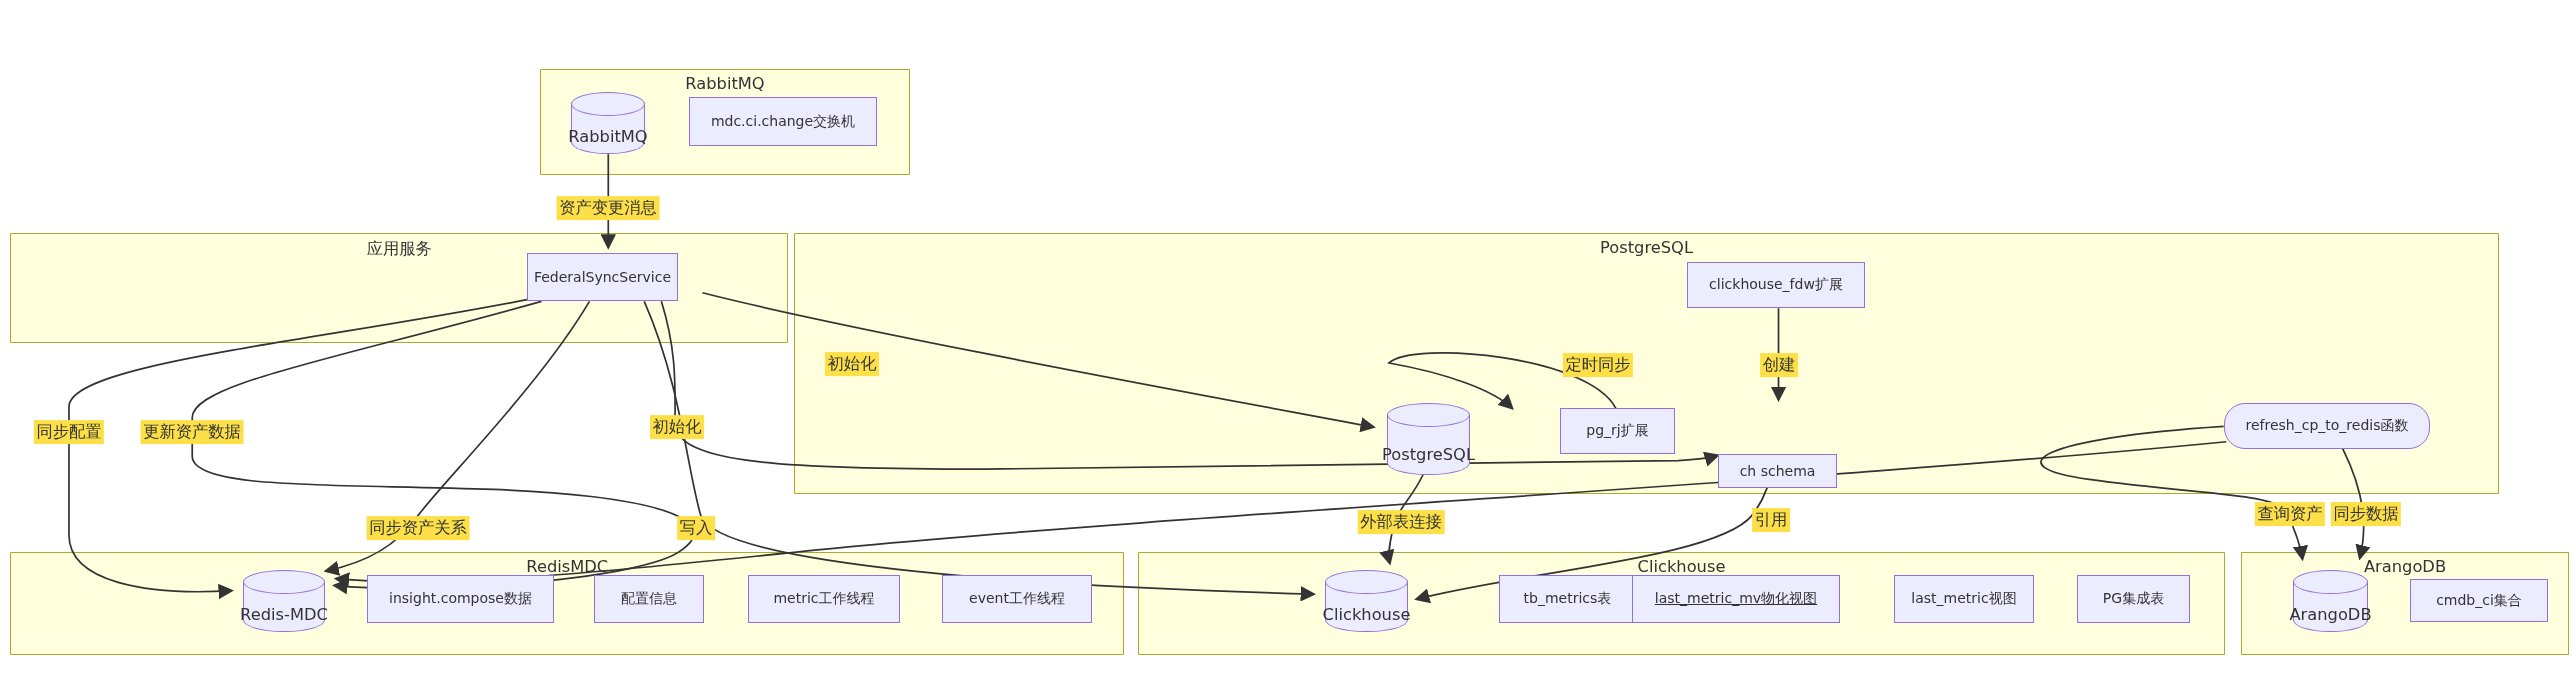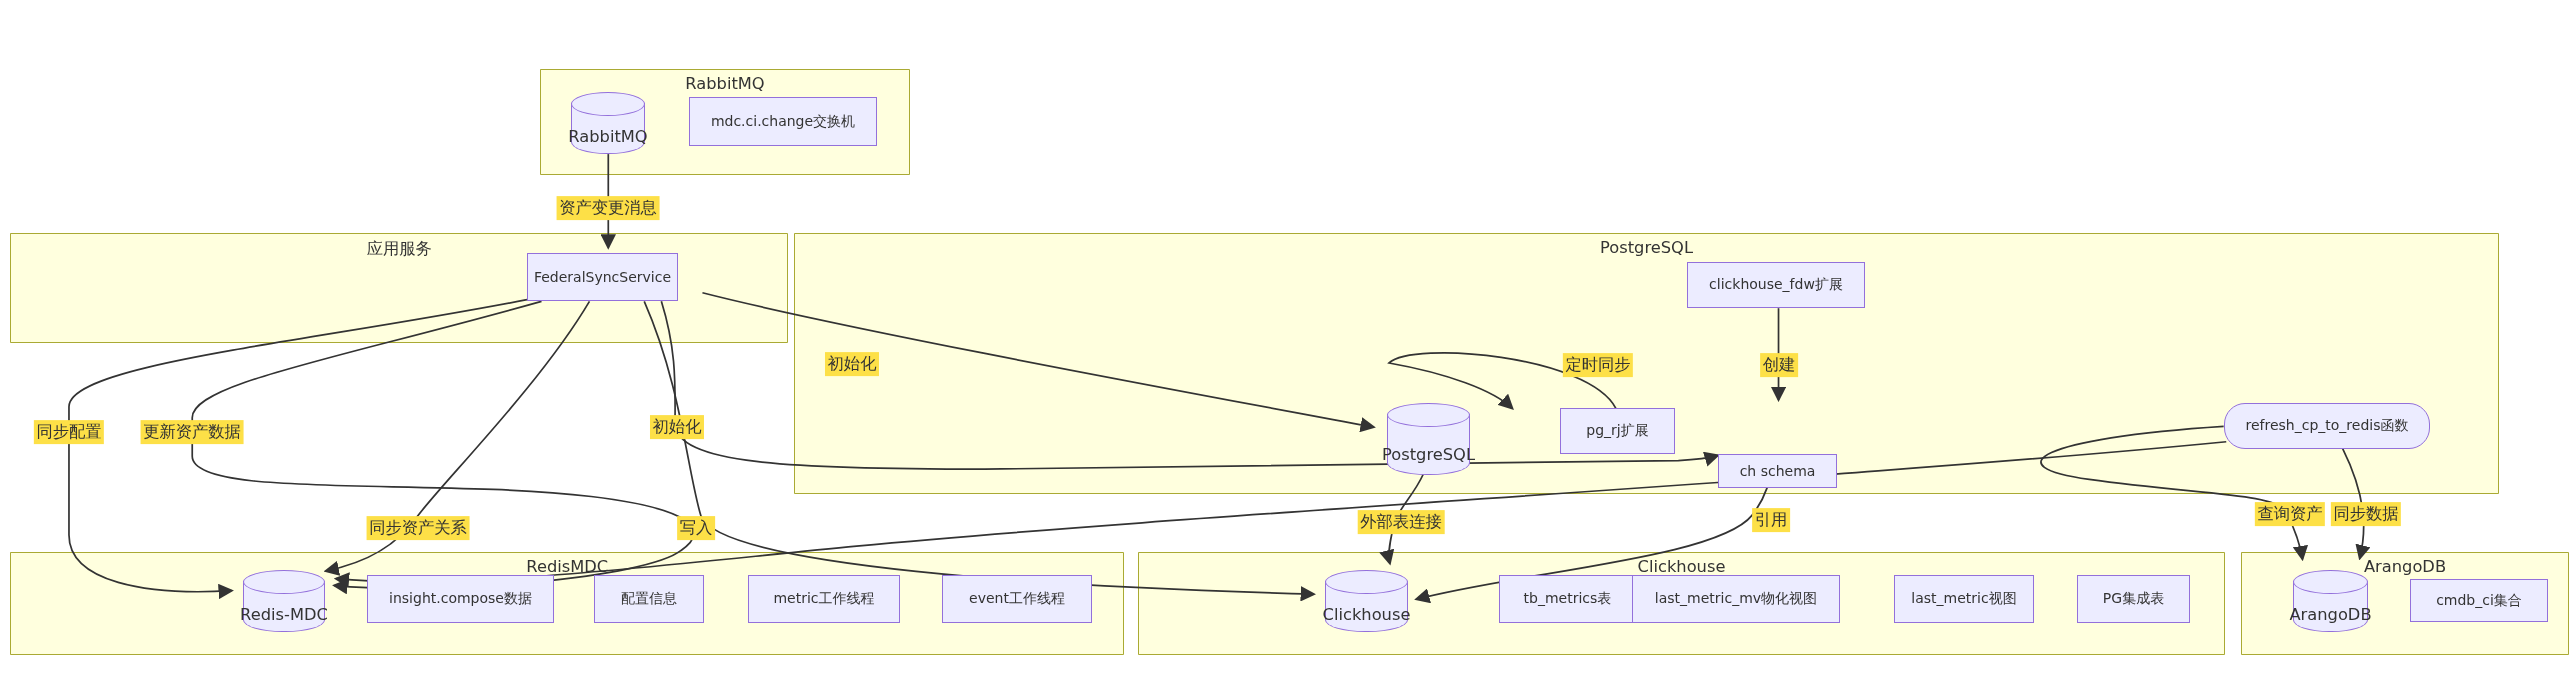--- a/index.html
+++ b/index.html
@@ -121,21 +121,21 @@
 <div class="node" style="left:367px;top:575px;width:187px;height:48px;">insight.compose数据</div>
 <div class="node" style="left:594px;top:575px;width:110px;height:48px;">配置信息</div>
 <div class="node" style="left:748px;top:575px;width:152px;height:48px;">metric工作线程</div>
 <div class="node" style="left:942px;top:575px;width:150px;height:48px;">event工作线程</div>
 
 <div class="cylinder" style="left:1325px;top:581px;width:83px;height:51px;">
   <div class="cyl-top"></div>
   <span class="cyl-label" style="bottom:6.9px;">Clickhouse</span>
 </div>
 <div class="node" style="left:1451px;top:575px;width:137px;height:48px;margin-left:48px;">tb_metrics表</div>
-<div class="node" style="left:1632px;top:575px;width:208px;height:48px;">last_metric_mv物化视图</div>
+<div class="node" style="left:1632px;top:575px;width:208px;height:48px;text-decoration:underline;">last_metric_mv物化视图</div>
 <div class="node" style="left:1894px;top:575px;width:140px;height:48px;">last_metric视图</div>
 <div class="node" style="left:2077px;top:575px;width:113px;height:48px;">PG集成表</div>
 
 <div class="cylinder" style="left:2293px;top:581px;width:75px;height:51px;">
   <div class="cyl-top"></div>
   <span class="cyl-label" style="bottom:6.9px;">ArangoDB</span>
 </div>
 <div class="node" style="left:2410px;top:579px;width:138px;height:43px;">cmdb_ci集合</div>
 
 <span class="edge-label" style="left:608px;top:208px;">资产变更消息</span>

